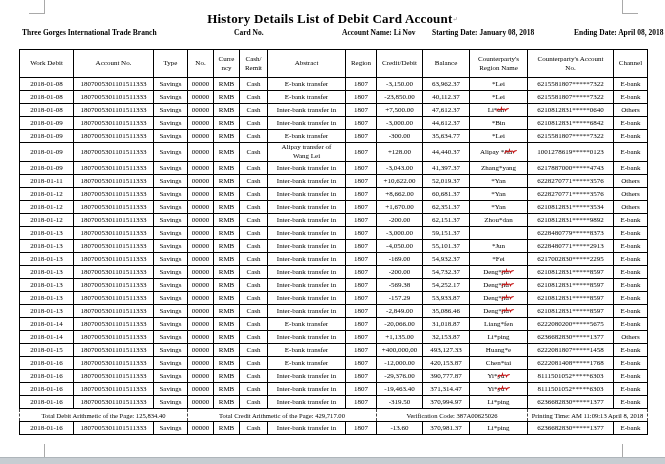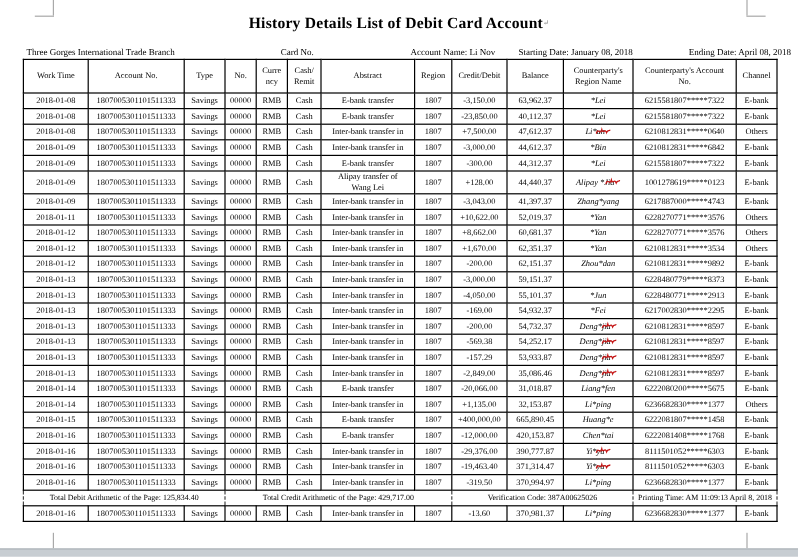--- a/index.html
+++ b/index.html
@@ -10,21 +10,21 @@
     position: relative;
     overflow: hidden;
   }
   .crop-mark { position: absolute; background: #a9a9a9; }
   .page-title {
     position: absolute; top: 11px; left: 0; width: 665px;
     text-align: center; font-size: 13px; font-weight: bold;
     color: #000; letter-spacing: 0.2px;
   }
   .title-end-mark { font-size: 6px; font-weight: normal; color: #888; vertical-align: 2px; }
-  .meta-line { position: absolute; top: 39px; left: 0; width: 544px; height: 10px; font-size: 7.5px; font-weight: normal; color: #000; }
+  .meta-line { position: absolute; top: 28px; left: 0; width: 544px; height: 10px; font-size: 7.5px; font-weight: bold; color: #000; }
   .meta-line span { position: absolute; white-space: nowrap; }
   .meta-branch   { left: 22px; }
   .meta-cardno   { left: 186px; padding-left: 48px; }
   .meta-account  { left: 342px; }
   .meta-start    { left: 432px; text-align: right; }
   .meta-end      { left: 562px; padding-left: 12px; }
 
   table.ledger {
     position: absolute; left: 19px; top: 49px; width: 628px;
     border-collapse: collapse; table-layout: fixed;
@@ -39,21 +39,21 @@
     line-height: 9px;
     font-weight: normal;
   }
   table.ledger thead th { height: 27px; }
   table.ledger tbody td { height: 12px; }
   tr.row-tall td { height: 25px; }
   tr.totals-row td {
     border-style: dashed; border-color: #444;
     height: 13px; font-size: 6.6px; white-space: nowrap;
   }
-  .cp-cell { position: relative; font-style: italic; }
+  .cp-cell { position: relative; }
   .scribble { display: inline-block; margin-left: -8px; vertical-align: -2px; }
   .bottom-strip {
     position: absolute; left: 0; top: 457px; width: 665px; height: 7px;
     background: #c7cdd2; border-top: 1px solid #aeb5ba;
   }
 </style>
 </head>
 <body>
 
 <div class="crop-mark" style="left:44px; top:0; width:1px; height:13px;"></div>
@@ -84,21 +84,21 @@
       <col style="width:78px">
       <col style="width:31px">
     <col style="width:46px">
       <col style="width:47px">
       <col style="width:58px">
       <col style="width:86px">
     <col style="width:34px">
   </colgroup>
   <thead>
     <tr>
-        <th>Work Time</th>
+        <th>Work Debit</th>
         <th>Account No.</th>
         <th>Type</th>
         <th>No.</th>
         <th>Curre
 ncy</th>
         <th>Cash/
 Remit</th>
         <th>Abstract</th>
         <th>Region</th>
         <th>Credit/Debit</th>
@@ -176,21 +176,21 @@
       <tr>
         <td>2018-01-09</td>
         <td>1807005301101511333</td>
         <td>Savings</td>
         <td>00000</td>
         <td>RMB</td>
         <td>Cash</td>
         <td>E-bank transfer</td>
         <td>1807</td>
         <td>-300.00</td>
-        <td>44,312.37</td>
+        <td>35,634.77</td>
         <td class="cp-cell"><span>*Lei</span></td>
         <td>6215581807*****7322</td>
         <td>E-bank</td>
       </tr>
       <tr class="row-tall">
         <td>2018-01-09</td>
         <td>1807005301101511333</td>
         <td>Savings</td>
         <td>00000</td>
         <td>RMB</td>
@@ -427,21 +427,21 @@
       <tr>
         <td>2018-01-15</td>
         <td>1807005301101511333</td>
         <td>Savings</td>
         <td>00000</td>
         <td>RMB</td>
         <td>Cash</td>
         <td>E-bank transfer</td>
         <td>1807</td>
         <td>+400,000,00</td>
-        <td>665,890.45</td>
+        <td>493,127.33</td>
         <td class="cp-cell"><span>Huang*e</span></td>
         <td>6222081807*****1458</td>
         <td>E-bank</td>
       </tr>
       <tr>
         <td>2018-01-16</td>
         <td>1807005301101511333</td>
         <td>Savings</td>
         <td>00000</td>
         <td>RMB</td>

